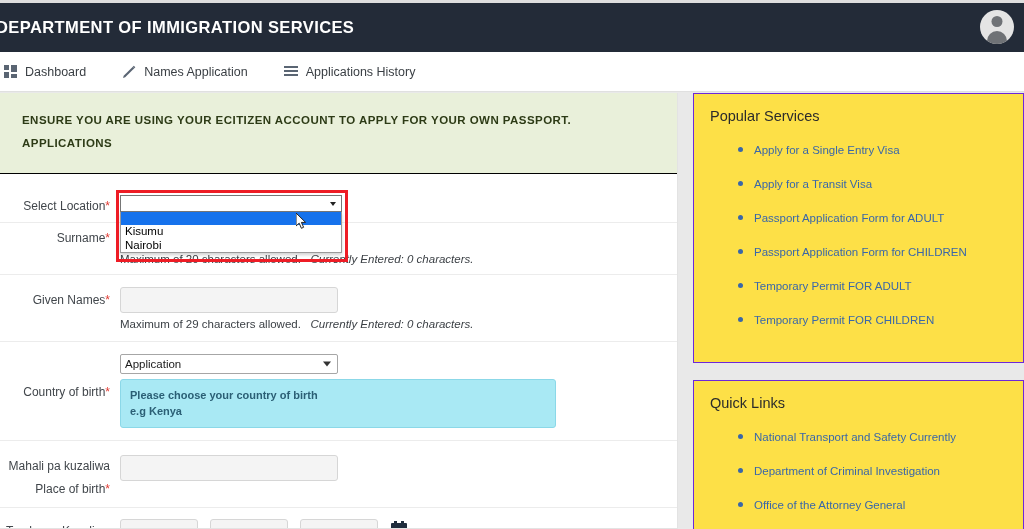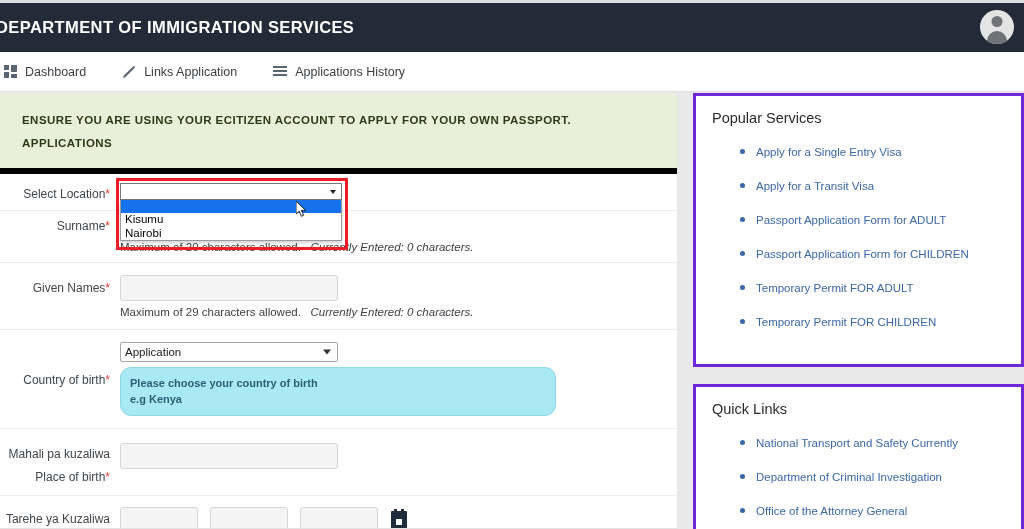--- a/index.html
+++ b/index.html
@@ -86,21 +86,21 @@
   .content {
     position:absolute; top:93px; left:0; width:678px; height:436px;
     background:#ffffff;
     border:1px solid #e3e3e3;
     border-top:none; border-left:none;
     overflow:hidden;
   }
 
   .notice {
     background:#e9f0da;
-    border-bottom:6px solid #000000;
+    border-bottom:1px solid #000000;
     padding:16px 22px 14px 22px;
     height:81px;
   }
   .notice-line {
     color:#2d3b16;
     font-weight:bold;
     font-size:11.5px;
     letter-spacing:.45px;
     line-height:23px;
   }
@@ -196,21 +196,21 @@
     position:absolute; left:176px; top:18px; z-index:9;
     width:0; height:0;
   }
   .cursor-arrow svg { display:block; }
 
   .info-box {
     margin-top:5px;
     width:436px;
     background:#a9e9f4;
     border:1px solid #8bd8e8;
-    border-radius:11px;
+    border-radius:3px;
     padding:7px 9px 8px 9px;
   }
   .info-box div {
     color:#2b5f75; font-weight:bold; font-size:11px; line-height:16px;
   }
 
   .date-row { display:flex; align-items:center; gap:12px; }
   .date-box {
     width:78px; height:26px;
     background:#f4f4f4; border:1px solid #d6d6d6; border-radius:3px;
@@ -218,22 +218,22 @@
   .cal-ico { width:18px; height:18px; position:relative; display:inline-block; }
   .cal-ico .top { position:absolute; top:0; left:1px; width:16px; height:4px; background:#1f2d3d; border-radius:1px 1px 0 0; }
   .cal-ico .bd  { position:absolute; top:4px; left:1px; width:16px; height:13px; background:#1f2d3d; }
   .cal-ico .hole{ position:absolute; top:8px; left:6px; width:6px; height:6px; background:#ffffff; }
   .cal-ico .p1  { position:absolute; top:-2px; left:4px; width:3px; height:4px; background:#1f2d3d; }
   .cal-ico .p2  { position:absolute; top:-2px; left:11px; width:3px; height:4px; background:#1f2d3d; }
 
   
   .side { position:absolute; top:93px; left:693px; width:331px; }
   .card {
-    background:#ffffff;
-    border:3px solid #6d28d9;
+    background:#fde047;
+    border:1px solid #6d28d9;
     padding:14px 16px 18px 16px;
     margin-bottom:17px;
   }
   .card h3 {
     margin:0 0 6px 0;
     font-size:14.5px; font-weight:normal; color:#2b2b2b;
   }
   .card ul { margin:0; padding-left:28px; }
   .card li { margin:16px; padding:0; color:#3a67a8; }
   .card li a {
@@ -267,39 +267,39 @@
       </span>
       <span>Dashboard</span>
     </div>
     <div class="nav-item">
       <span class="ico ico-pencil">
         <svg width="14" height="14" viewBox="0 0 14 14">
           <path d="M1 13 L3.2 12.3 L12.3 3.2 L10.8 1.7 L1.7 10.8 Z" fill="#5a6573"></path>
           <path d="M11.3 1.2 L12.8 2.7" stroke="#5a6573" stroke-width="1.4"></path>
         </svg>
       </span>
-      <span>Links Application</span>
+      <span>Names Application</span>
     </div>
     <div class="nav-item">
       <span class="ico ico-lines">
         <i></i>
           <i></i>
           <i></i>
       </span>
       <span>Applications History</span>
     </div>
   </div>
 
   <div class="content">
 
     <div class="notice">
       <div class="notice-line">ENSURE YOU ARE USING YOUR ECITIZEN ACCOUNT TO APPLY FOR YOUR OWN PASSPORT. APPLICATIONS</div>
     </div>
 
-    <div class="field-row" style="padding-top:9px;padding-bottom:8px;border-bottom:1px solid #ececec;">
+    <div class="field-row" style="padding-top:21px;padding-bottom:8px;border-bottom:1px solid #ececec;">
       <div class="f-label" style="padding-top:3px;">
         <span>Select Location</span><span class="req">*</span>
       </div>
       <div class="f-ctl">
         <div class="loc-wrap">
           <div class="sel-closed">
             <span class="caret"></span>
           </div>
           <div class="sel-list">
             <div class="sel-opt sel-blank"></div>

